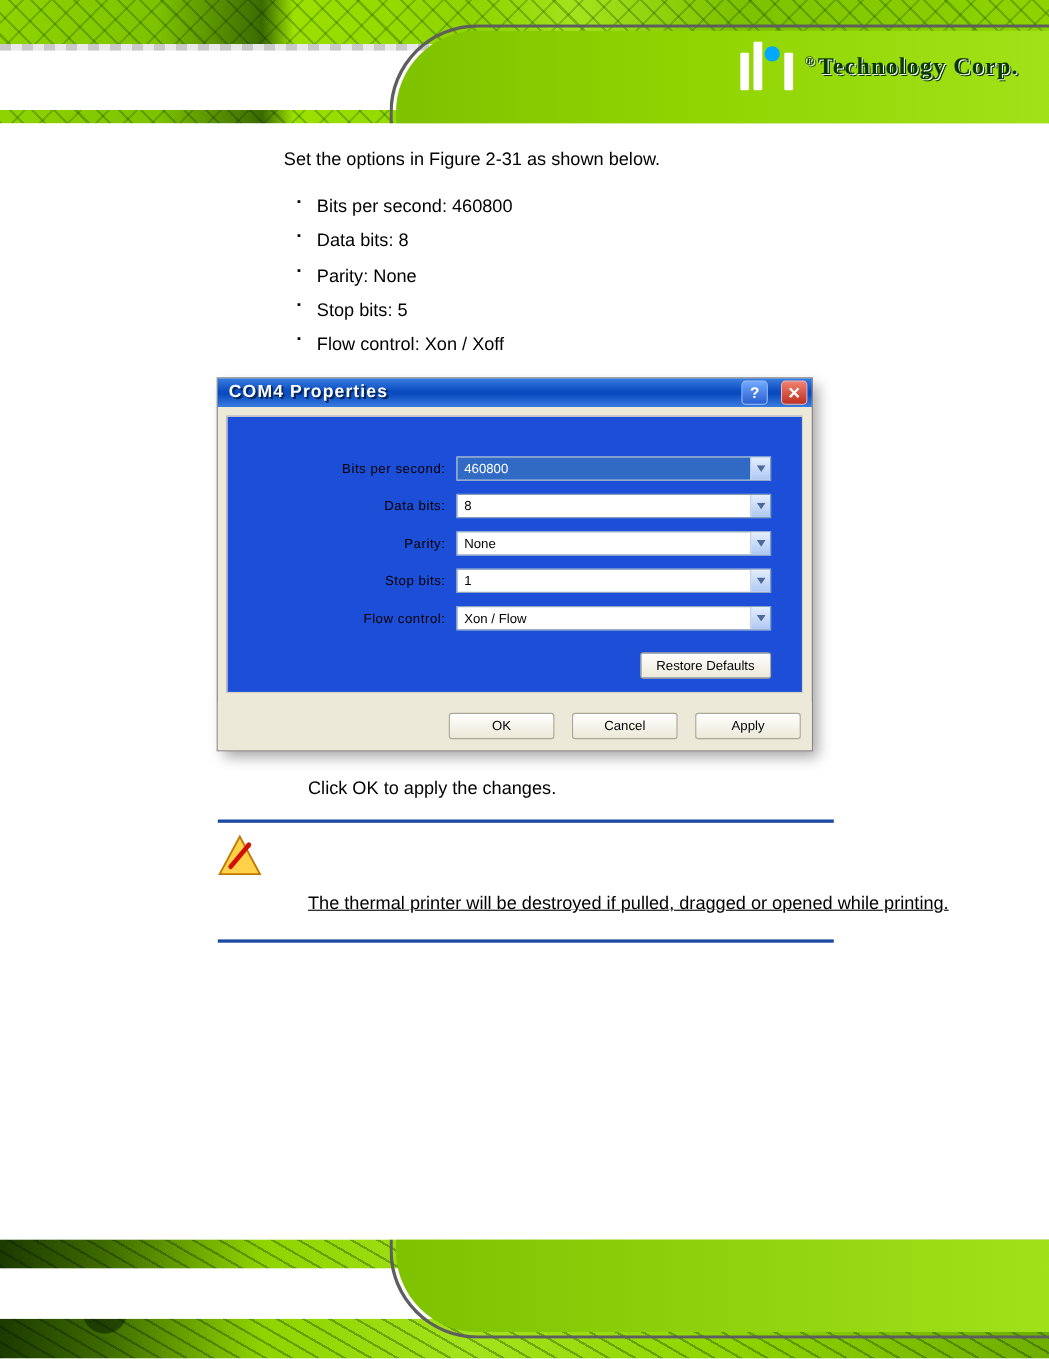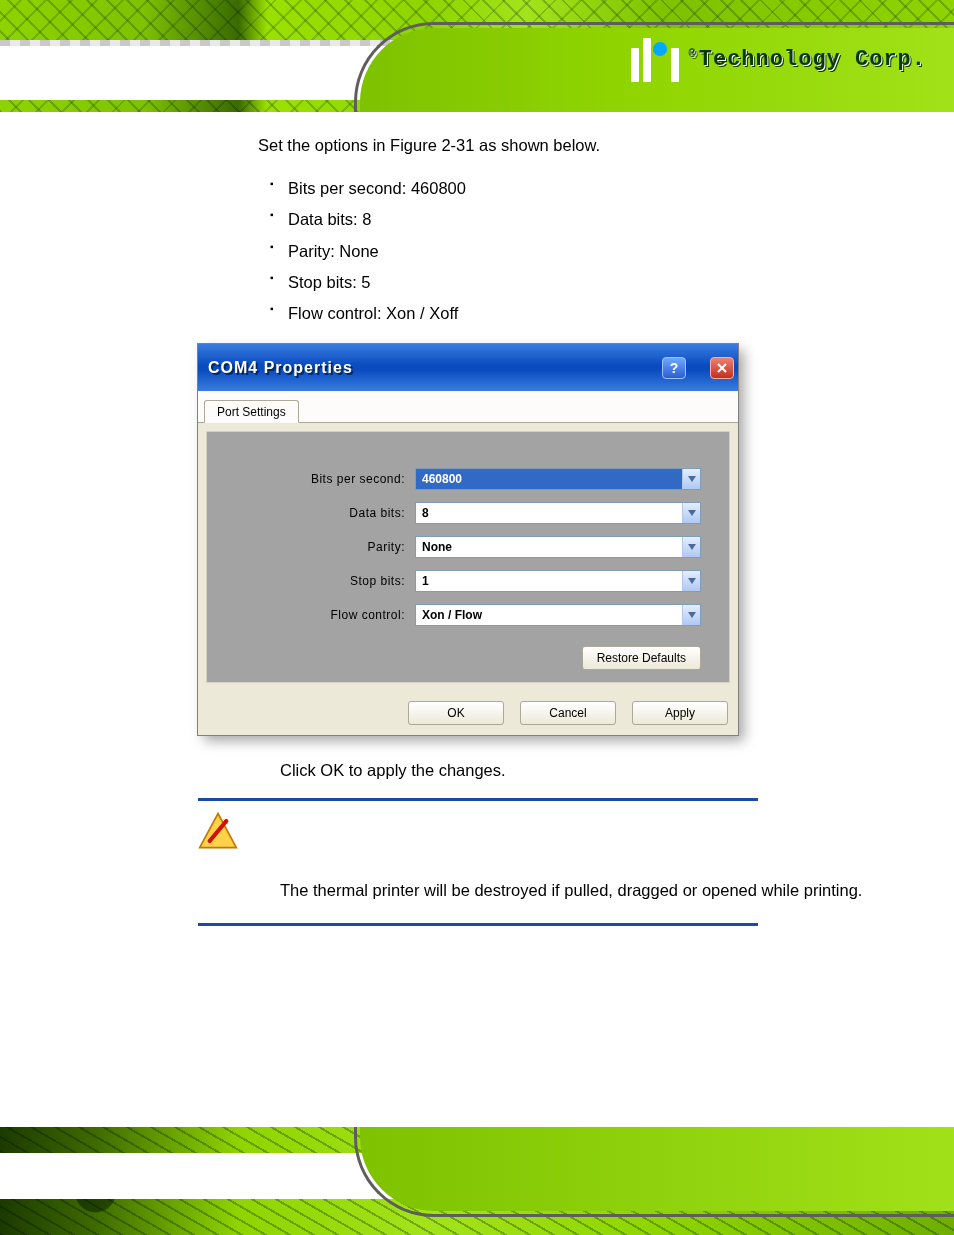--- a/index.html
+++ b/index.html
@@ -56,21 +56,21 @@
     width:8px; background:#fff; border-radius:1px;
   }
   .logo-mark .b1{height:34px}
   .logo-mark .b2{height:44px}
   .logo-mark .dot{
     width:14px; height:14px; background:#00a9ff; border-radius:50%;
     margin-left:-2px; margin-bottom:26px;
   }
   .logo-mark .b3{height:34px}
   .logo-text{
-    font-family: Liberation Mono, monospace; font-weight:900; font-size:22px;
+    font-family: Liberation Serif, serif; font-weight:900; font-size:22px;
     color:#0a3a00; text-shadow:1px 1px 0 #fff, 2px 2px 0 #0a3a00;
     letter-spacing:1px;
   }
   .logo-r{font-size:12px; color:#0a3a00; vertical-align:super; margin-right:2px}
 
   
   .bot-band{
     position:absolute; left:0; right:0; bottom:0; height:108px;
     background: linear-gradient(90deg,#1b3a00 0%, #3e6b00 10%, #8fd400 25%, #a3e31b 45%, #8fd400 70%, #6fae00 100%);
     overflow:hidden;
@@ -113,23 +113,23 @@
   }
   .step{ margin:26px 0 18px; }
 
   
   .dialog-wrap{
     margin-left:-60px; width:540px;
     box-shadow:0 0 0 1px #808080, 6px 6px 12px rgba(0,0,0,.35);
     background:#ece9d8;
   }
   .titlebar{
-    height:47px; display:flex; align-items:center;
+    height:26px; display:flex; align-items:center;
     background:linear-gradient(#3a7de0,#0a4bc0 45%,#0a4bc0 55%,#3a7de0);
-    padding:0 4px 0 10px; gap:24px;
+    padding:0 4px 0 10px; gap:12px;
   }
   .titlebar .ttl{
     flex:1; color:#fff; font-family:"Trebuchet MS",Tahoma,sans-serif;
     font-weight:700; font-size:16px; text-shadow:1px 1px 0 #002a66,2px 2px 0 #002a66;
     letter-spacing:1px;
   }
   .tb-btn{
     width:24px; height:22px; border-radius:4px; display:flex;
     align-items:center; justify-content:center; color:#fff; font-weight:700;
     font-size:14px; cursor:pointer;
@@ -142,35 +142,35 @@
   }
   .tab{
     display:inline-block; padding:4px 12px 3px;
     font:12px Tahoma,sans-serif; background:#fdfcfa;
     border:1px solid #aca899; border-bottom:1px solid #fdfcfa;
     border-top-left-radius:3px; border-top-right-radius:3px;
     position:relative; top:1px;
   }
   .panel{
     margin:8px; padding:24px 28px 12px;
-    background:#a3a3a3; border:1px solid #d6d2c2;
+    background:#1d4ed8; border:1px solid #d6d2c2;
   }
   .form-row{
     display:flex; align-items:center; margin:12px 0; gap:10px;
   }
   .form-row label{
     width:170px; text-align:right; font:12px Tahoma,sans-serif; color:#000;
     letter-spacing:.5px;
   }
   .combo{
     flex:1; height:22px; display:flex; align-items:center;
     border:1px solid #7f9db9; background:#fff; font:12px Tahoma,sans-serif;
   }
   .combo .val{
-    flex:1; padding:0 6px; height:100%; display:flex; align-items:center;font-weight:bold;
+    flex:1; padding:0 6px; height:100%; display:flex; align-items:center;
   }
   .combo.highlighted .val{
     background:#316ac5; color:#fff;
   }
   .combo .arrow{
     width:18px; height:100%; background:linear-gradient(#e4eefd,#afc8f3);
     border-left:1px solid #b4c7e7; display:flex; align-items:center; justify-content:center;
   }
   .combo .arrow svg{ width:8px; height:6px; }
   .restore-row{ display:flex; justify-content:flex-end; margin-top:20px; }
@@ -183,21 +183,21 @@
   .btn+.btn{ margin-left:8px; }
   .btn-row{
     display:flex; justify-content:flex-end; padding:10px; gap:8px;
     background:#ece9d8;
   }
 
   
   .hr{ border:none; border-top:3px solid #1b4aa0; margin:16px 0 10px -60px; width:560px; }
   .warn-row{ margin-left:-60px; display:flex; align-items:center; gap:14px; }
   .warn-icon{ width:40px; height:40px; }
-  .warn-text{ margin-top:24px; line-height:1.9; }
+  .warn-text{ margin-top:8px; line-height:1.9;text-decoration:underline; }
 </style>
 </head>
 <body>
 
 <div class="top-band">
   <div class="top-traces"></div>
   <div class="top-white-strip"></div>
   <div class="top-curve-fill"></div>
   <div class="top-curve"></div>
   <div class="logo-block">
@@ -225,23 +225,20 @@
   <div class="dialog-wrap">
     <div class="titlebar">
       <span class="ttl">COM4 Properties</span>
       <span class="tb-btn tb-help">?</span>
       <span class="tb-btn tb-close">
         <svg viewBox="0 0 10 10" width="10" height="10">
             <path d="M1 1 L9 9 M9 1 L1 9" stroke="#fff" stroke-width="2"></path>
           </svg>
       </span>
     </div>
-    <div class="tab-strip">
-      <span class="tab">Port Settings</span>
-    </div>
     <div class="panel">
 
       <div class="form-row">
         <label>Bits per second:</label>
         <div class="combo highlighted">
           <span class="val">460800</span>
           <span class="arrow">
               <svg viewBox="0 0 8 6">
                 <path d="M0 0 L8 0 L4 6 Z" fill="#4a6a99"></path>
               </svg>

